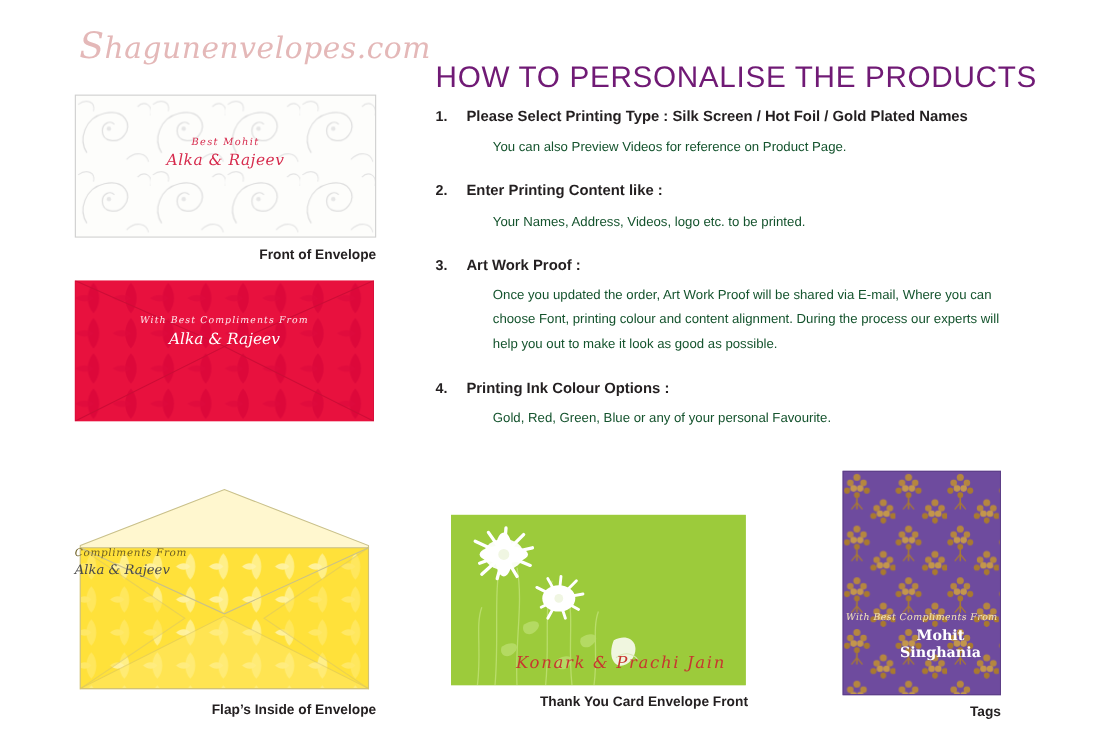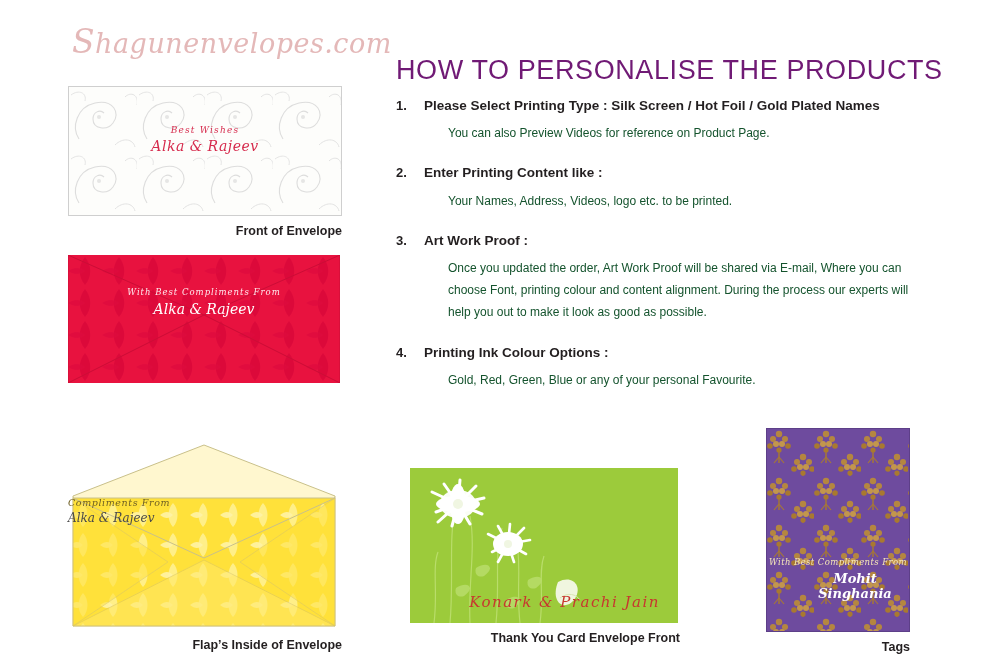--- a/index.html
+++ b/index.html
@@ -206,21 +206,20 @@
     font-size: 8.5px;
     color: #f6e7b8;
     letter-spacing: 0.4px;
   }
   .tag-purple .t-name {
     position: absolute;
     left: 0; right: 0;
     top: 142px;
     text-align: center;
     font-family: "DejaVu Serif", serif;
-    font-style: italic;
     font-weight: bold;
     font-size: 13px;
     color: #ffffff;
     padding-left: 34px;
   }
 </style>
 </head>
 <body>
 
 <div class="brand">
@@ -266,21 +265,21 @@
           <path d="M46 58 C 54 50, 64 52, 66 60" fill="none" stroke="#dedede" stroke-width="1"></path>
           <circle cx="30" cy="30" r="2" fill="#e2e2e2"></circle>
           <path d="M56 10 C 62 4, 70 8, 68 18" fill="none" stroke="#dedede" stroke-width="1"></path>
           <path d="M2 8 C 10 2, 18 6, 16 14" fill="none" stroke="#e0e0e0" stroke-width="1"></path>
         </pattern>
       </defs>
       <rect x="0" y="0" width="272" height="128" fill="#fdfdfb"></rect>
       <rect x="0" y="0" width="272" height="128" fill="url(#pais)"></rect>
     </svg>
     <div class="text-block">
-      <div class="script-small">Best Wishes</div>
+      <div class="script-small">Best Mohit</div>
       <div class="script-name">Alka &amp; Rajeev</div>
     </div>
   </div>
   <div class="caption">Front of Envelope</div>
 </div>
 
 <div class="figure" id="fig-back">
   <div class="env-back">
     <svg class="paisley" viewBox="0 0 272 128" preserveAspectRatio="none">
       <defs>

